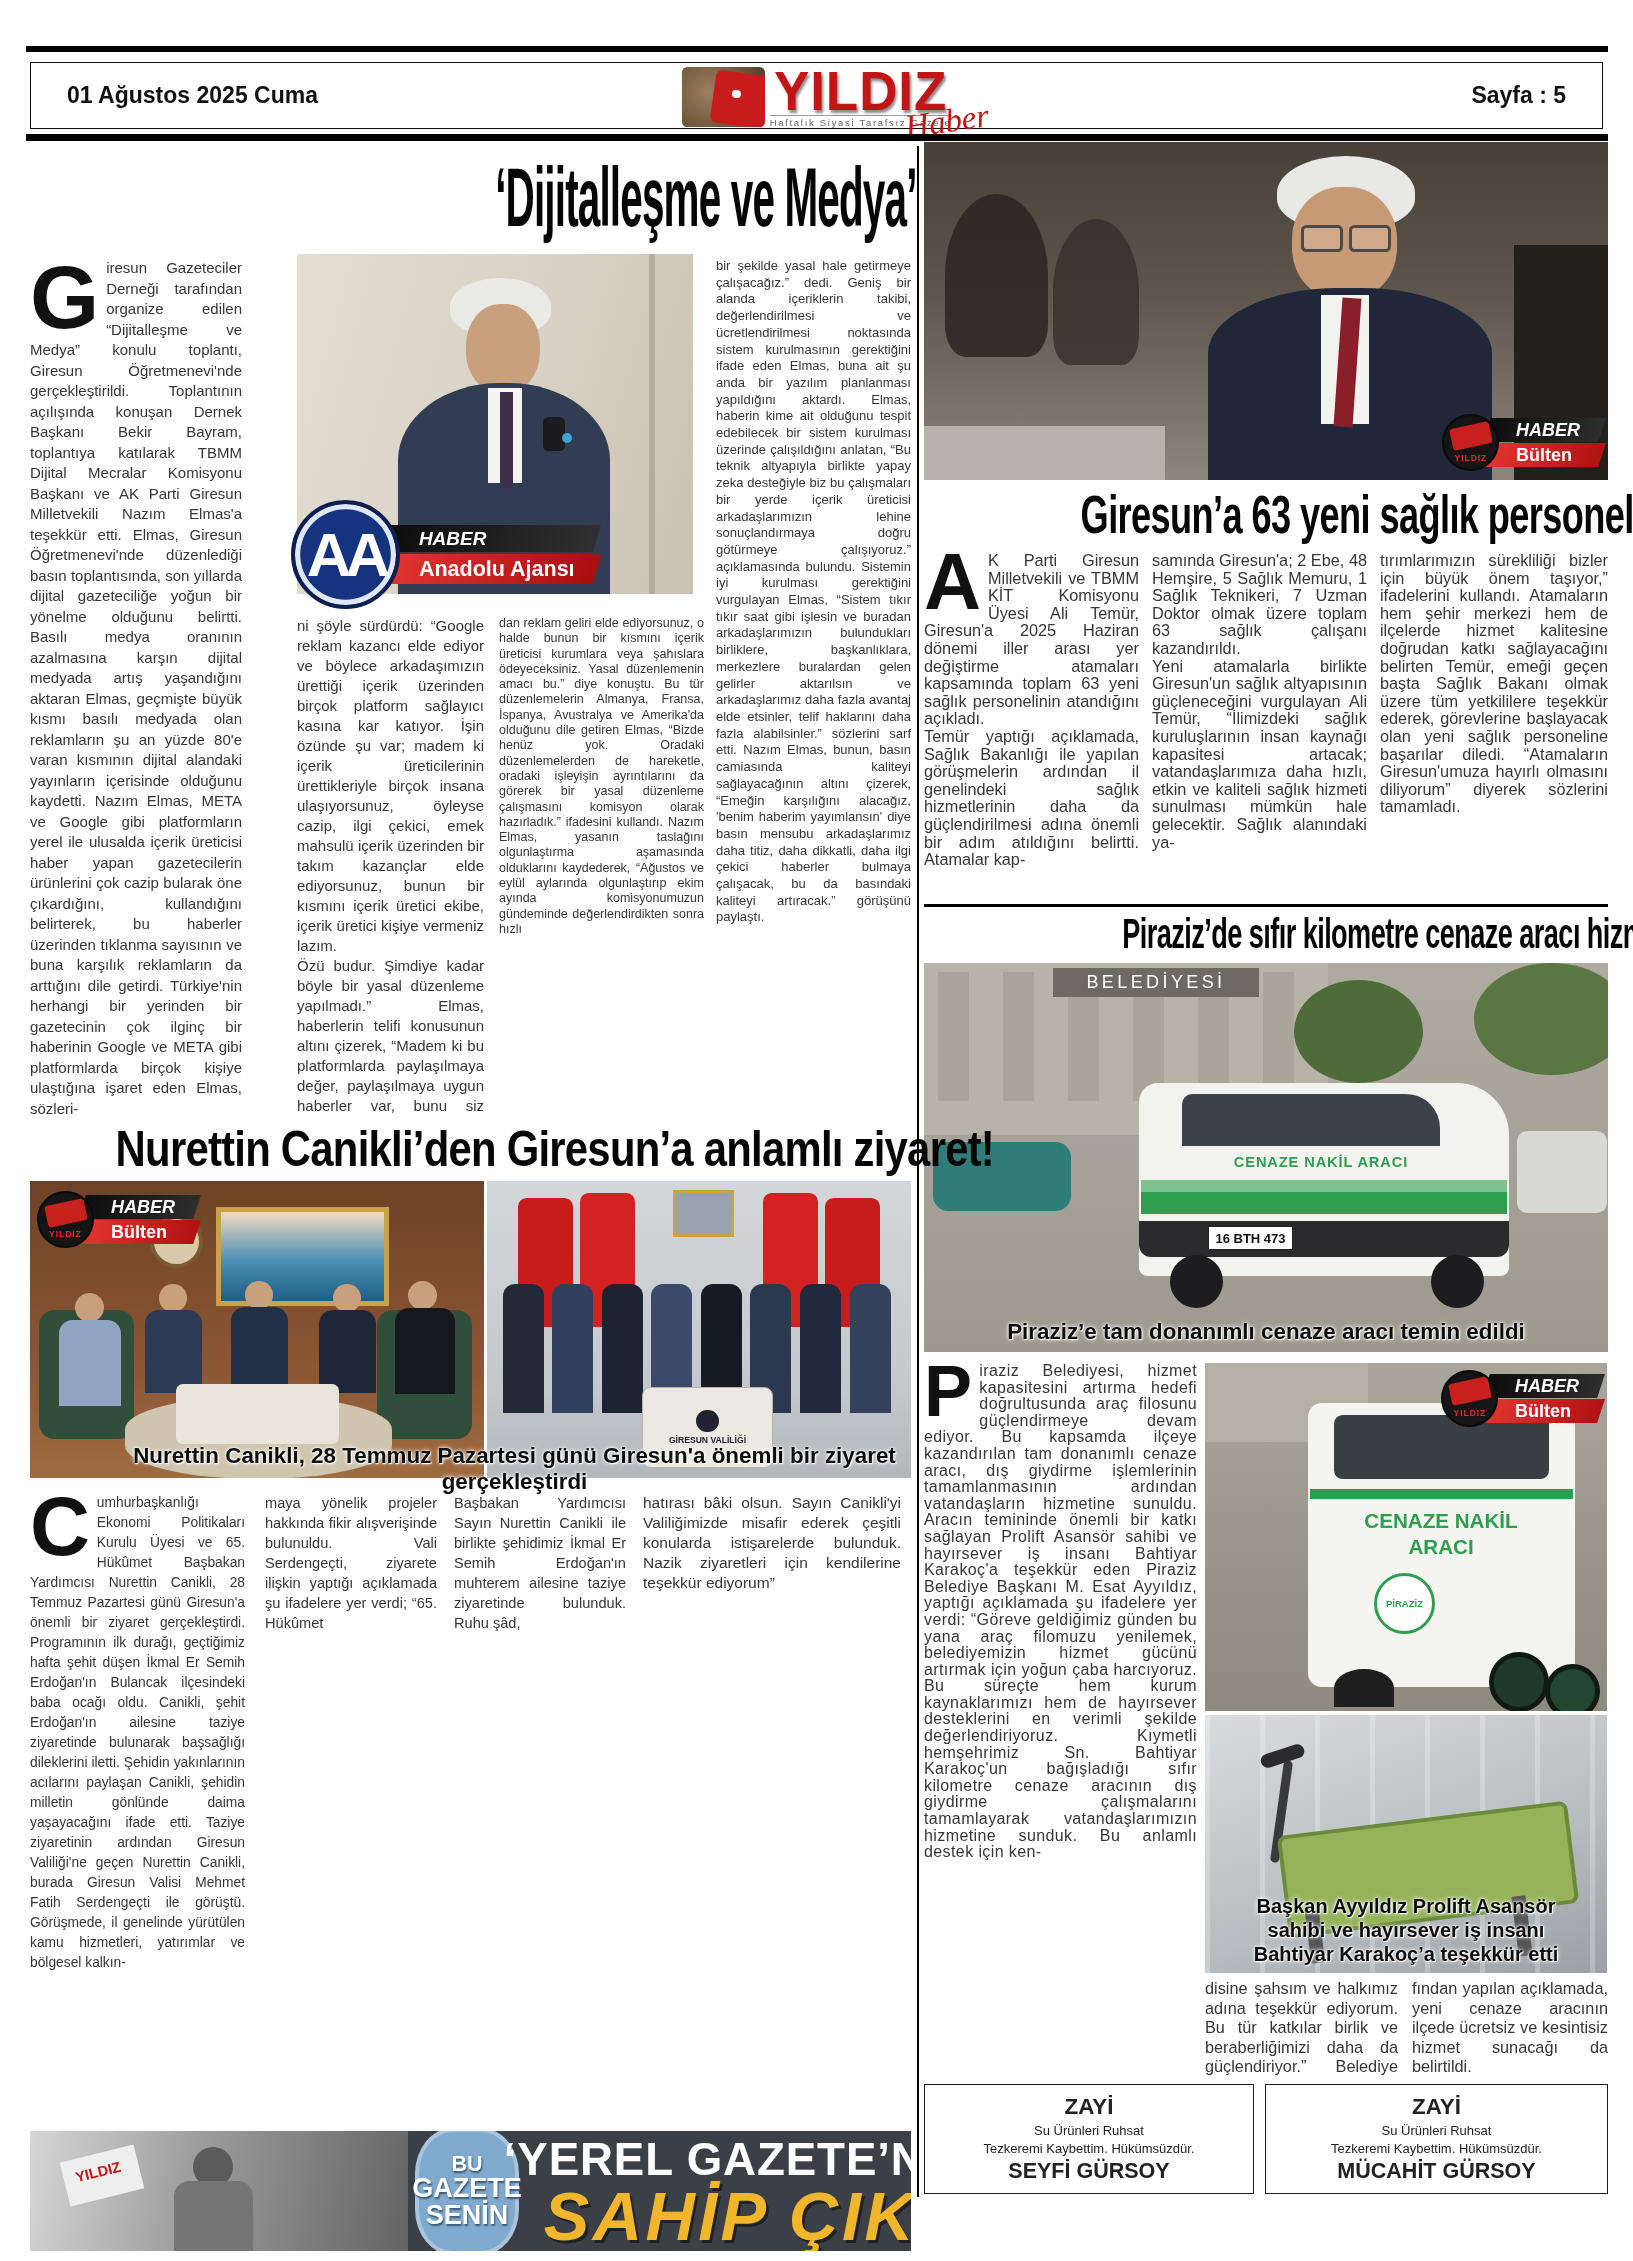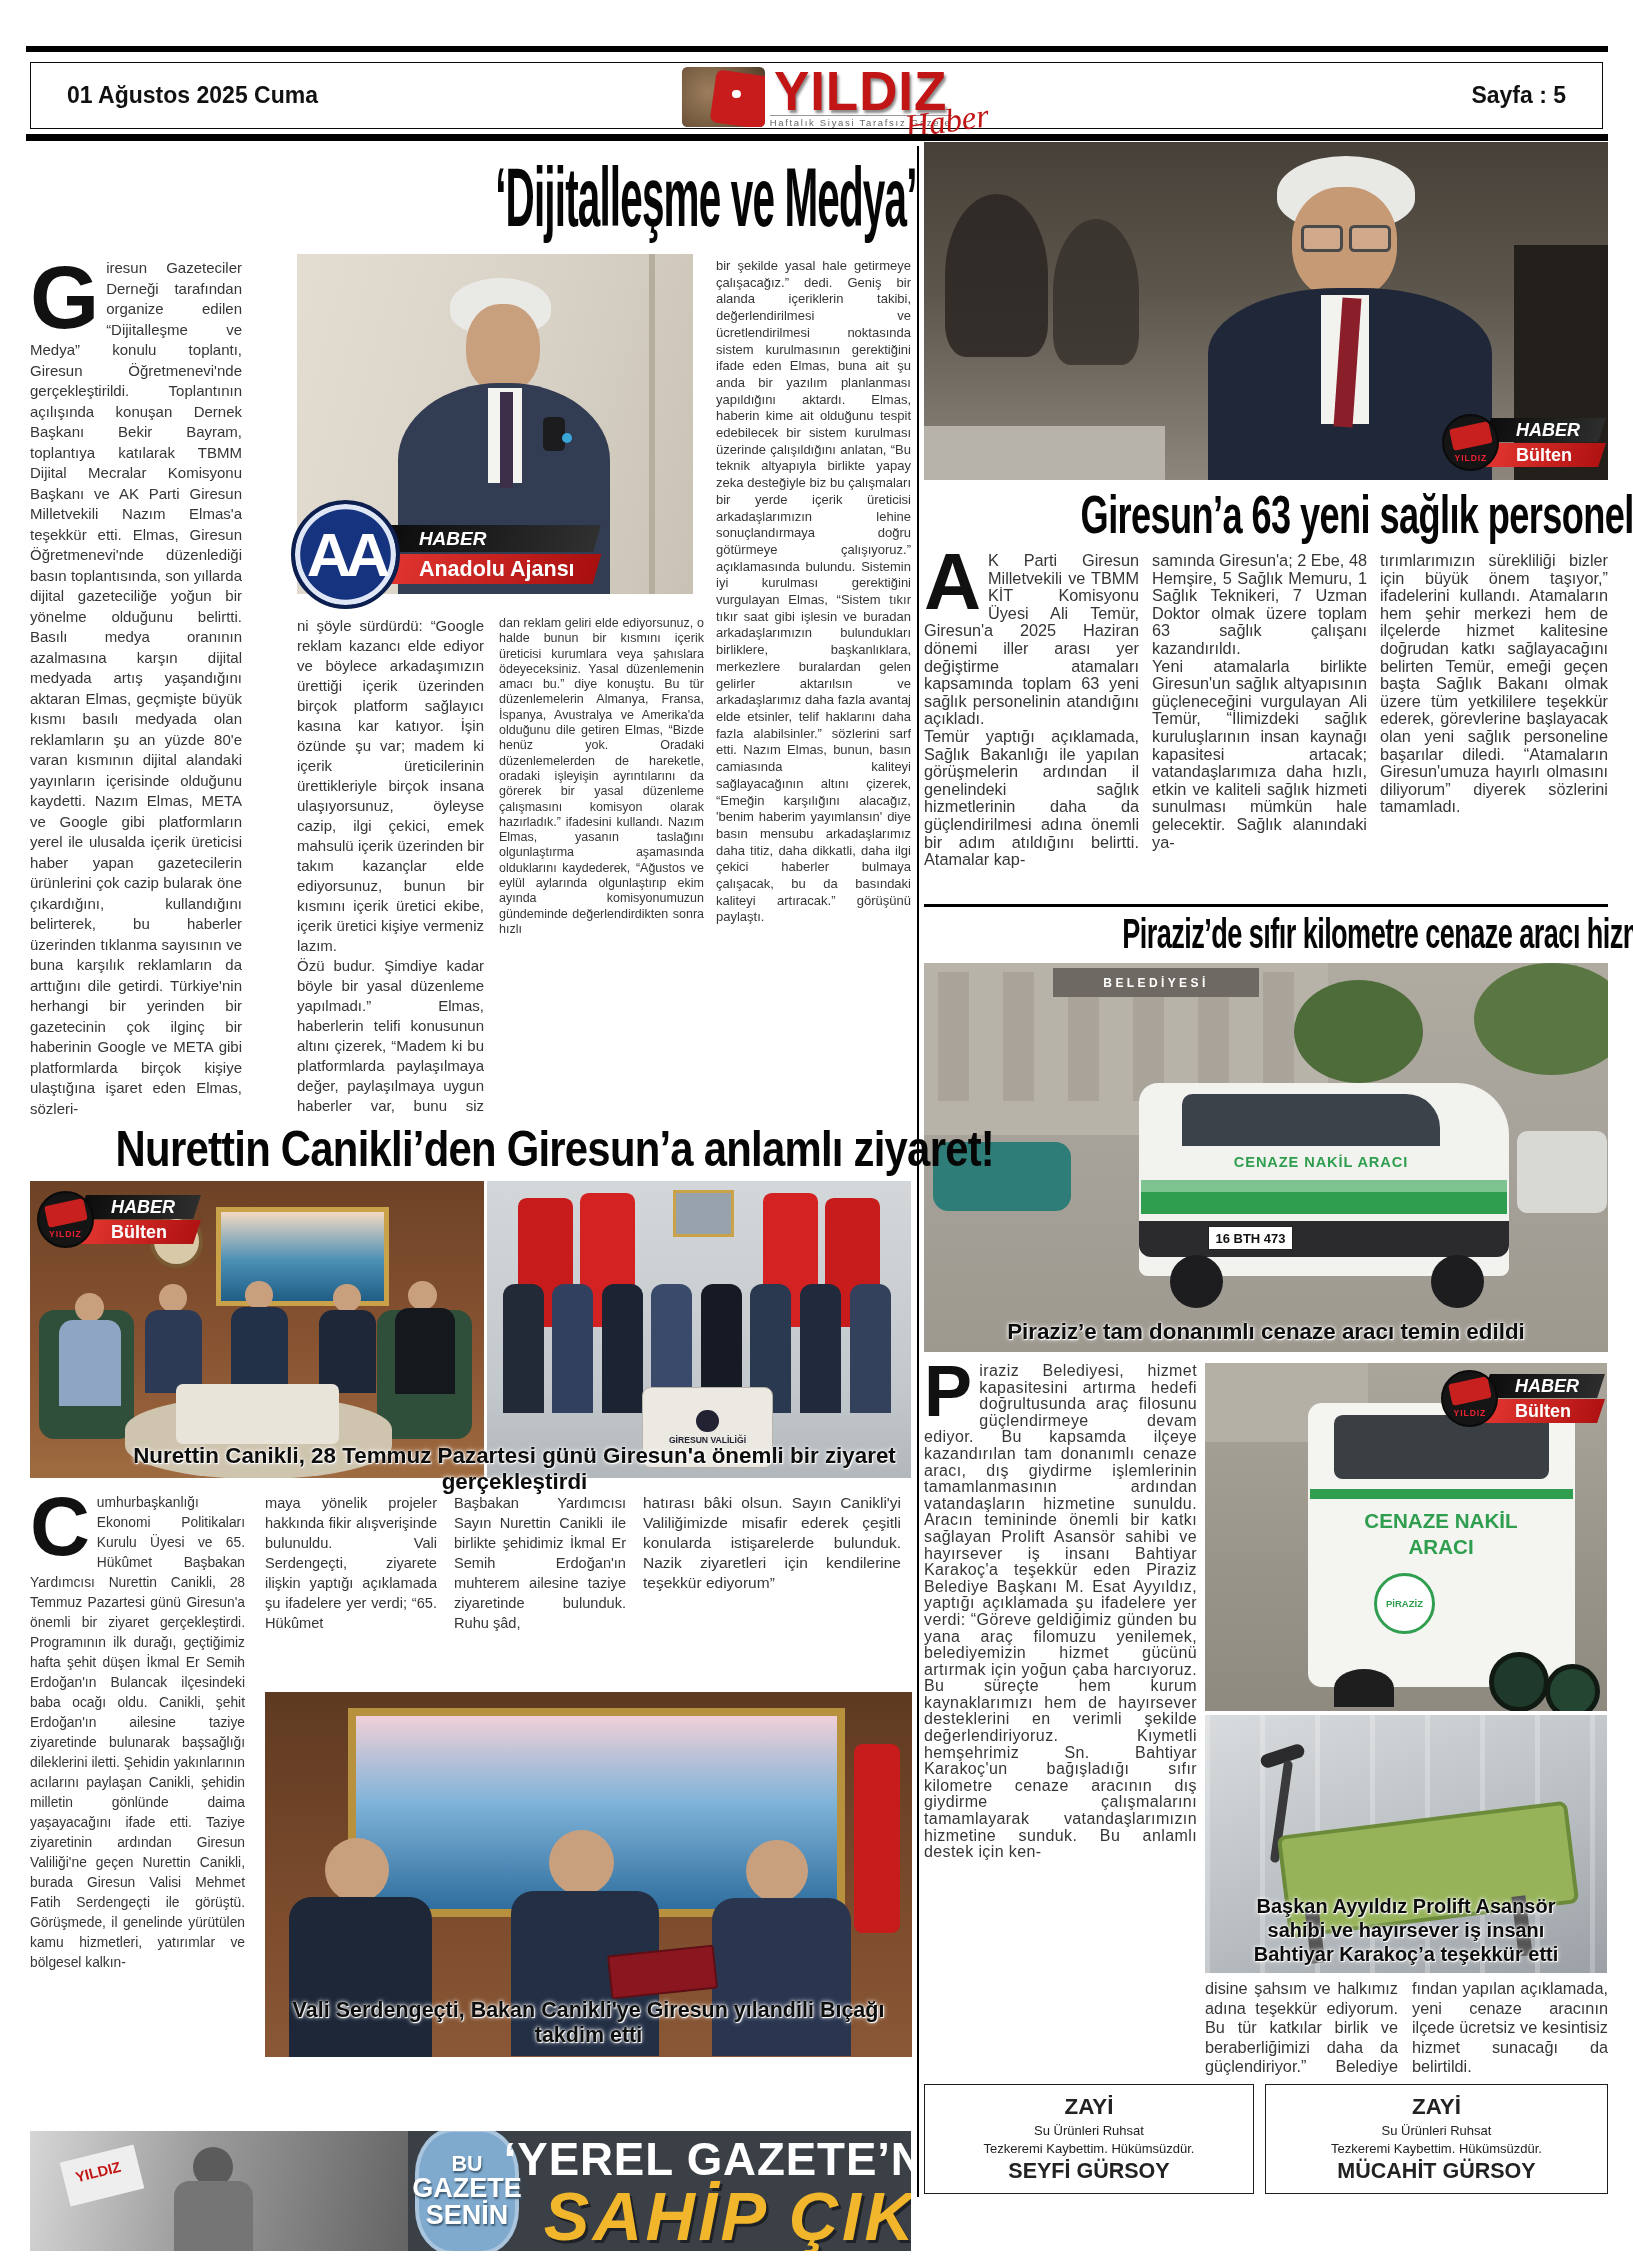--- a/index.html
+++ b/index.html
@@ -172,21 +172,21 @@
 
   <div class="rule" style="left:924px;top:904px;width:684px;height:2.6px;"></div>
 
   <div class="hl" style="left:924px;top:910px;width:684px;height:48px;font-size:43px;line-height:46px;letter-spacing:-0.9px;">
     <span class="fitline" style="transform: scaleX(0.631285);">Piraziz’de sıfır kilometre cenaze aracı hizmete sunuldu!</span>
   </div>
 
   <div class="ph" style="left:924px;top:963px;width:684px;height:389px;background:linear-gradient(180deg,#b0aba1 0%,#a8a39a 45%,#9e998f 100%);">
     <div class="shape" style="left:0;top:0;width:404px;height:172px;background:#b8b3a9;"></div>
     <div class="shape" style="left:13.8px;top:8.6px;width:378px;height:129px;background:repeating-linear-gradient(90deg,#9b958a 0 31px,#b8b3a9 31px 65px);opacity:.5;"></div>
-    <div class="shape" style="left:129px;top:5.2px;width:206px;height:29px;background:#6e6a63;display:flex;align-items:center;justify-content:center;color:#fff;font-weight:700;font-size:12px;letter-spacing:3.4px;">
+    <div class="shape" style="left:129px;top:5.2px;width:206px;height:29px;background:#6e6a63;display:flex;align-items:center;justify-content:center;color:#fff;font-weight:400;font-size:18px;letter-spacing:3.4px;">
         <span>BELEDİYESİ</span>
       </div>
     <div class="shape" style="left:370px;top:17px;width:129px;height:103px;border-radius:50%;background:#4e6b3a;"></div>
     <div class="shape" style="left:550px;top:0;width:155px;height:112px;border-radius:50%;background:#5a7743;"></div>
     <div class="shape" style="left:8.6px;top:179px;width:138px;height:69px;border-radius:15.5px;background:#2e7d78;"></div>
     <div class="shape" style="left:593px;top:168px;width:90px;height:82px;border-radius:10.3px;background:#d8d8d4;"></div>
     <div class="shape" style="left:215px;top:120px;width:370px;height:193px;border-radius:19px 52px 8.6px 8.6px;background:#f2f2ef;"></div>
     <div class="shape" style="left:258px;top:131px;width:258px;height:52px;border-radius:10.3px 34px 0 0;background:#3c424a;"></div>
     <div class="shape" style="left:217px;top:217px;width:366px;height:12px;background:#7cc38f;"></div>
     <div class="shape" style="left:217px;top:229px;width:366px;height:22.4px;background:#2f9e4f;"></div>
@@ -310,32 +310,20 @@
       <div style="font-size:8.6px;font-weight:700;color:#223;margin-top:3.4px;">GİRESUN VALİLİĞİ</div>
     </div>
   </div>
   <div class="cap" style="left:30px;top:1443px;width:881px;font-size:22.4px;margin-left:44px;">Nurettin Canikli, 28 Temmuz Pazartesi günü Giresun'a önemli bir ziyaret gerçekleştirdi</div>
 
   <div class="bt" style="left:30px;top:1493px;width:215px;height:612px;font-size:13.8px;line-height:20px;"><span class="dc" style="font-size:83px;line-height:62px;">C</span><span>umhurbaşkanlığı Ekonomi Politikaları Kurulu Üyesi ve 65. Hükûmet Başbakan Yardımcısı Nurettin Canikli, 28 Temmuz Pazartesi günü Giresun'a önemli bir ziyaret gerçekleştirdi. Programının ilk durağı, geçtiğimiz hafta şehit düşen İkmal Er Semih Erdoğan'ın Bulancak ilçesindeki baba ocağı oldu. Canikli, şehit Erdoğan'ın ailesine taziye ziyaretinde bulunarak başsağlığı dileklerini iletti. Şehidin yakınlarının acılarını paylaşan Canikli, şehidin milletin gönlünde daima yaşayacağını ifade etti. Taziye ziyaretinin ardından Giresun Valiliği'ne geçen Nurettin Canikli, burada Giresun Valisi Mehmet Fatih Serdengeçti ile görüştü. Görüşmede, il genelinde yürütülen kamu hizmetleri, yatırımlar ve bölgesel kalkın-</span></div>
   <div class="bt" style="left:265px;top:1493px;width:172px;height:191px;font-size:14.6px;line-height:20px;">maya yönelik projeler hakkında fikir alışverişinde bulunuldu. Vali Serdengeçti, ziyarete ilişkin yaptığı açıklamada şu ifadelere yer verdi; “65. Hükûmet</div>
   <div class="bt" style="left:454px;top:1493px;width:172px;height:191px;font-size:14.6px;line-height:20px;">Başbakan Yardımcısı Sayın Nurettin Canikli ile birlikte şehidimiz İkmal Er Semih Erdoğan'ın muhterem ailesine taziye ziyaretinde bulunduk. Ruhu şâd,</div>
   <div class="bt" style="left:643px;top:1493px;width:258px;height:191px;font-size:15.5px;line-height:20px;">hatırası bâki olsun. Sayın Canikli'yi Valiliğimizde misafir ederek çeşitli konularda istişarelerde bulunduk. Nazik ziyaretleri için kendilerine teşekkür ediyorum”</div>
 
-  <div class="ph" style="left:265px;top:1692px;width:647px;height:365px;background:linear-gradient(180deg,#5e3a22,#7a4a2c 55%,#8a5836);">
-    <div class="shape" style="left:83px;top:15.5px;width:481px;height:193px;border:8.6px solid #b8913f;background:linear-gradient(180deg,#f0cfd8 0%,#7fb3d8 45%,#2f6e9e 100%);"></div>
-    <div class="shape" style="right:12px;top:52px;width:46px;height:189px;border-radius:8.6px;background:#c81b1b;"></div>
-    <div class="shape" style="left:60px;top:146px;width:64px;height:64px;border-radius:50%;background:#c9a07e;"></div>
-    <div class="shape" style="left:24px;top:205px;width:143px;height:160px;border-radius:22.4px 22.4px 0 0;background:#1d2738;"></div>
-    <div class="shape" style="left:284px;top:138px;width:65px;height:65px;border-radius:50%;background:#c9a07e;"></div>
-    <div class="shape" style="left:246px;top:199px;width:148px;height:165px;border-radius:22.4px 22.4px 0 0;background:#232f45;"></div>
-    <div class="shape" style="left:481px;top:148px;width:62px;height:62px;border-radius:50%;background:#c9a07e;"></div>
-    <div class="shape" style="left:447px;top:206px;width:139px;height:158px;border-radius:22.4px 22.4px 0 0;background:#2a3next;background:#2a3650;"></div>
-    <div class="shape" style="left:344px;top:258px;width:103px;height:40px;background:#8a1620;border:2.6px solid #5e0e15;border-radius:3.4px;transform:rotate(-6deg);"></div>
-    <div class="cap" style="bottom:8.6px;font-size:21.5px;">Vali Serdengeçti, Bakan Canikli'ye Giresun yılandili Bıçağı takdim etti</div>
-  </div>
 
   <div class="banner">
     <div class="banner-photo">
       <div class="b-paper"></div>
       <div class="b-boy-head"></div>
       <div class="b-boy-body"></div>
       <div class="banner-logo">YILDIZ</div>
     </div>
     <div class="banner-badge">
       <div class="bb1">BU</div>

